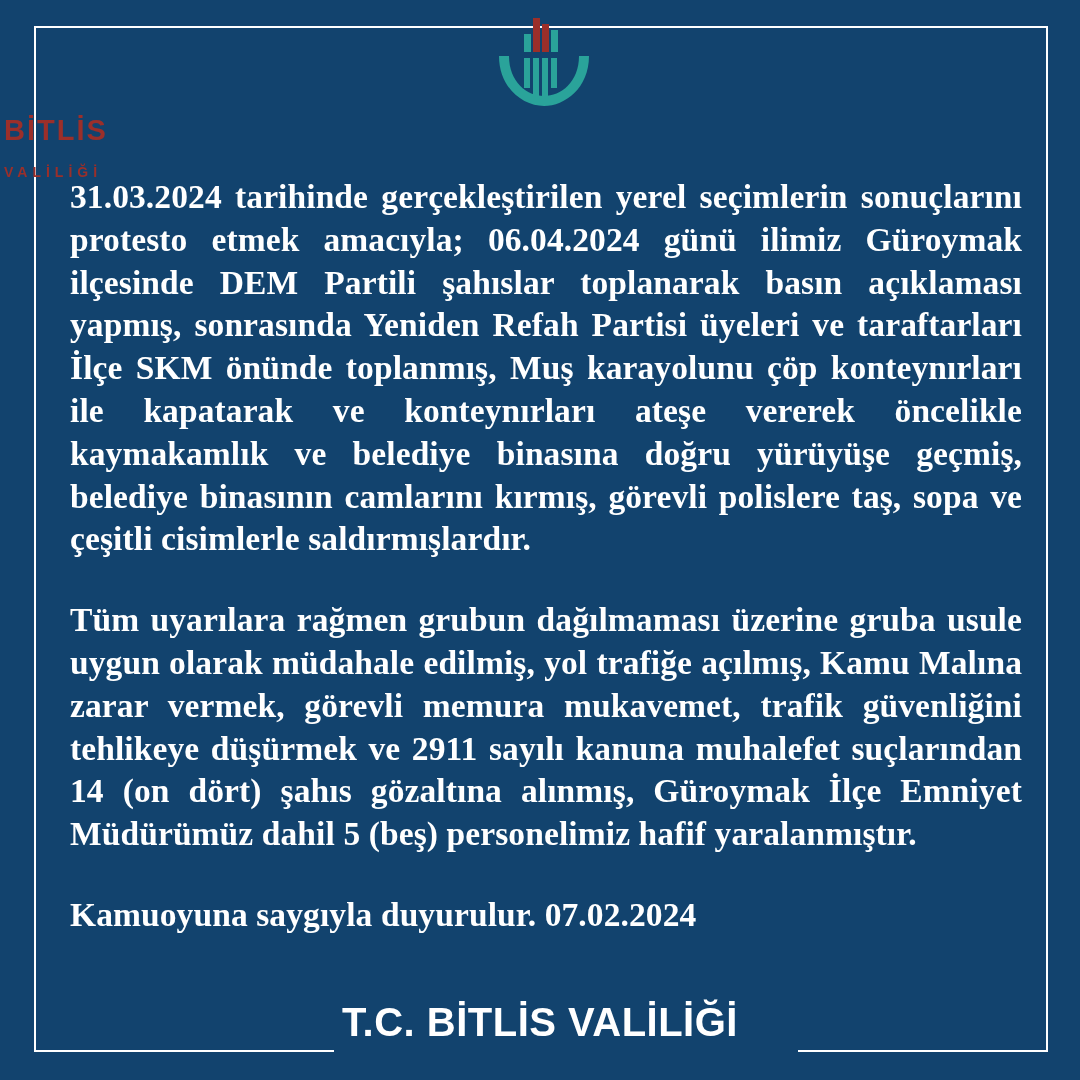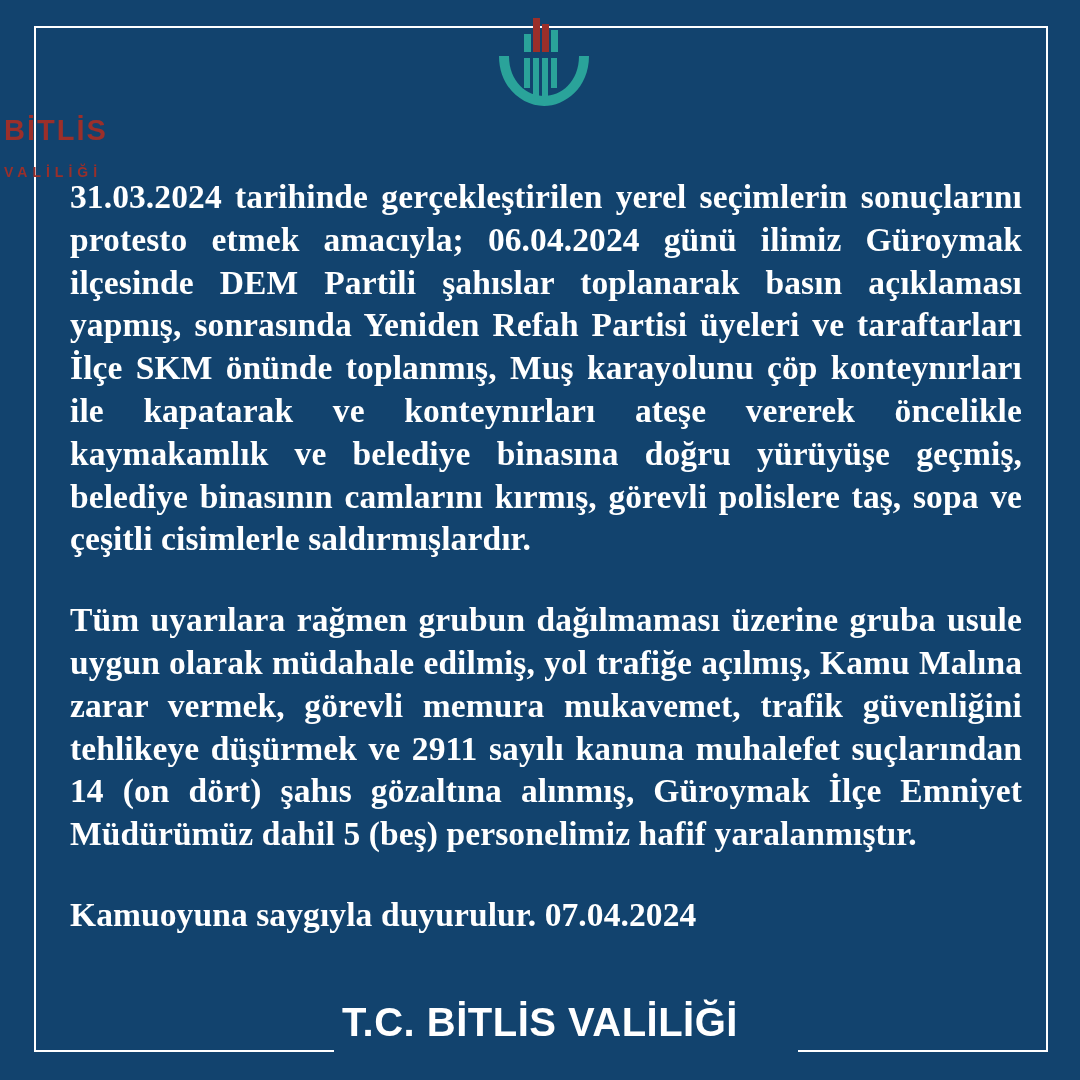--- a/index.html
+++ b/index.html
@@ -167,20 +167,20 @@
       <rect x="62" y="44" width="6" height="30" fill="#2aa39a"></rect>
       <rect x="35" y="44" width="6" height="30" fill="#2aa39a"></rect>
     </svg>
     <span class="logo-title">BİTLİS</span>
     <span class="logo-subtitle">VALİLİĞİ</span>
   </div>
 
   <div class="content">
     <p class="para">31.03.2024 tarihinde gerçekleştirilen yerel seçimlerin sonuçlarını protesto etmek amacıyla; 06.04.2024 günü ilimiz Güroymak ilçesinde DEM Partili şahıslar toplanarak basın açıklaması yapmış, sonrasında Yeniden Refah Partisi üyeleri ve taraftarları İlçe SKM önünde toplanmış, Muş karayolunu çöp konteynırları ile kapatarak ve konteynırları ateşe vererek öncelikle kaymakamlık ve belediye binasına doğru yürüyüşe geçmiş, belediye binasının camlarını kırmış, görevli polislere taş, sopa ve çeşitli cisimlerle saldırmışlardır.</p>
     <p class="para">Tüm uyarılara rağmen grubun dağılmaması üzerine gruba usule uygun olarak müdahale edilmiş, yol trafiğe açılmış, Kamu Malına zarar vermek, görevli memura mukavemet, trafik güvenliğini tehlikeye düşürmek ve 2911 sayılı kanuna muhalefet suçlarından 14 (on dört) şahıs gözaltına alınmış, Güroymak İlçe Emniyet Müdürümüz dahil 5 (beş) personelimiz hafif yaralanmıştır.</p>
-    <p class="para para-closing">Kamuoyuna saygıyla duyurulur. 07.04.2024</p>
+    <p class="para para-closing">Kamuoyuna saygıyla duyurulur. 07.02.2024</p>
   </div>
 
   <div class="footer">
     <span class="footer-text">T.C. BİTLİS VALİLİĞİ</span>
   </div>
 
 </div>
 
 </body></html>

